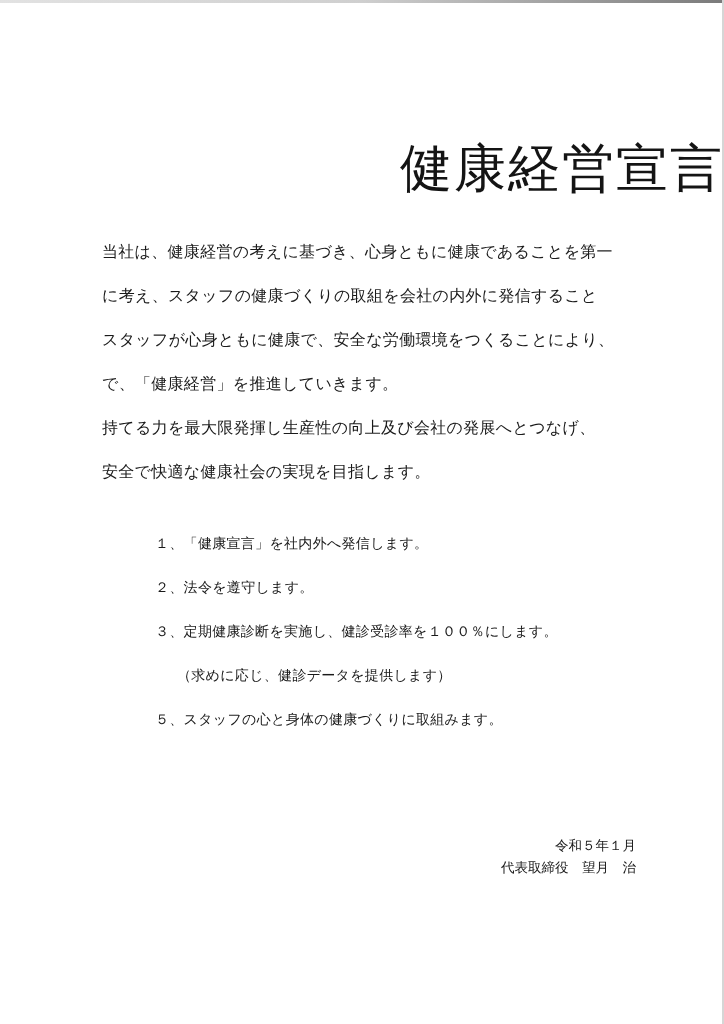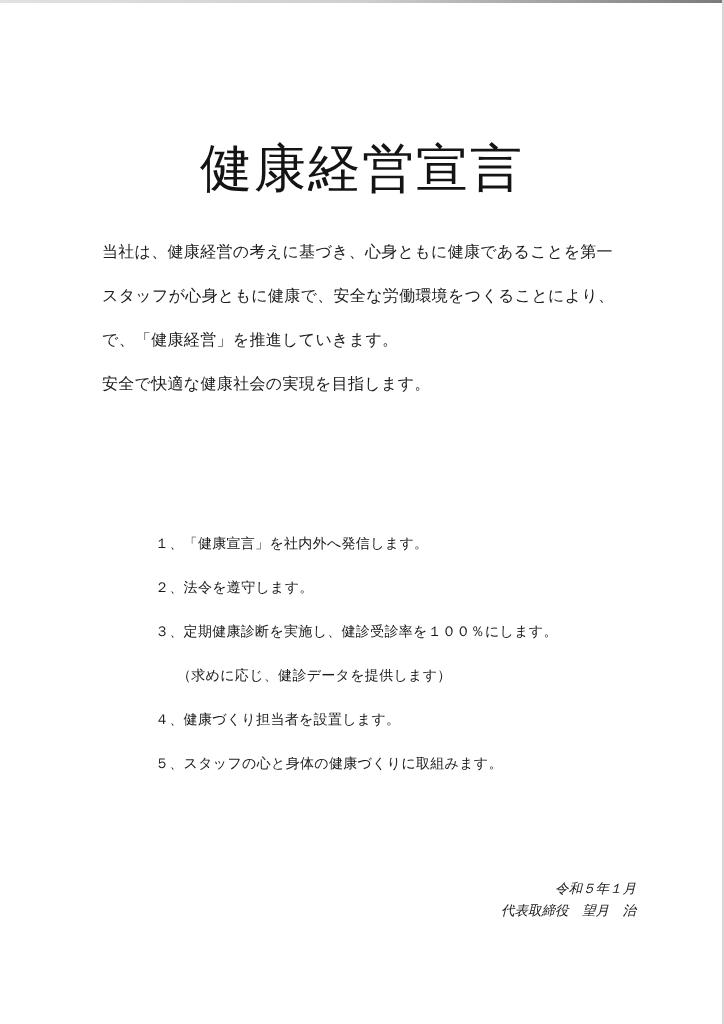--- a/index.html
+++ b/index.html
@@ -24,21 +24,21 @@
     .scan-edge-right {
       position: absolute;
       right: 0; top: 0;
       width: 2px; height: 1024px;
       background: #d6d6d6;
     }
     .title {
       position: absolute;
       left: 0; top: 133px;
       width: 724px;
-      text-align: center;
+      text-align: right;
       font-size: 52px;
       line-height: 70px;
       letter-spacing: 2px;
       color: #141414;
     }
     .intro {
       position: absolute;
       left: 102px; top: 242px;
       width: 560px;
     }
@@ -61,50 +61,50 @@
       height: 20px;
       margin-bottom: 24px;
       white-space: nowrap;
       letter-spacing: 0.3px;
     }
     .items .line.sub {
       padding-left: 22px;
     }
     .signature {
       position: absolute;
-      right: 88px; top: 877px;
+      right: 88px; top: 834px;
       text-align: right;
       font-size: 13.5px;
       line-height: 22px;
-      font-style: italic;
     }
     .signature .line {
       white-space: pre;
     }
   </style>
 </head>
 <body>
 
 <div class="scan-edge-top"></div>
 <div class="scan-edge-right"></div>
 
 <h1 class="title" style="margin:0;font-weight:normal;">健康経営宣言</h1>
 
 <div class="intro">
   <div class="line">当社は、健康経営の考えに基づき、心身ともに健康であることを第一</div>
+  <div class="line">に考え、スタッフの健康づくりの取組を会社の内外に発信すること</div>
   <div class="line">スタッフが心身ともに健康で、安全な労働環境をつくることにより、</div>
   <div class="line">で、「健康経営」を推進していきます。</div>
+  <div class="line">持てる力を最大限発揮し生産性の向上及び会社の発展へとつなげ、</div>
   <div class="line">安全で快適な健康社会の実現を目指します。</div>
 </div>
 
 <div class="items">
   <div class="line">１、「健康宣言」を社内外へ発信します。</div>
   <div class="line">２、法令を遵守します。</div>
   <div class="line">３、定期健康診断を実施し、健診受診率を１００％にします。</div>
   <div class="line sub">（求めに応じ、健診データを提供します）</div>
-  <div class="line">４、健康づくり担当者を設置します。</div>
   <div class="line">５、スタッフの心と身体の健康づくりに取組みます。</div>
 </div>
 
 <div class="signature">
   <div class="line">令和５年１月</div>
   <div class="line">代表取締役　望月　治</div>
 </div>
 
 </body></html>

